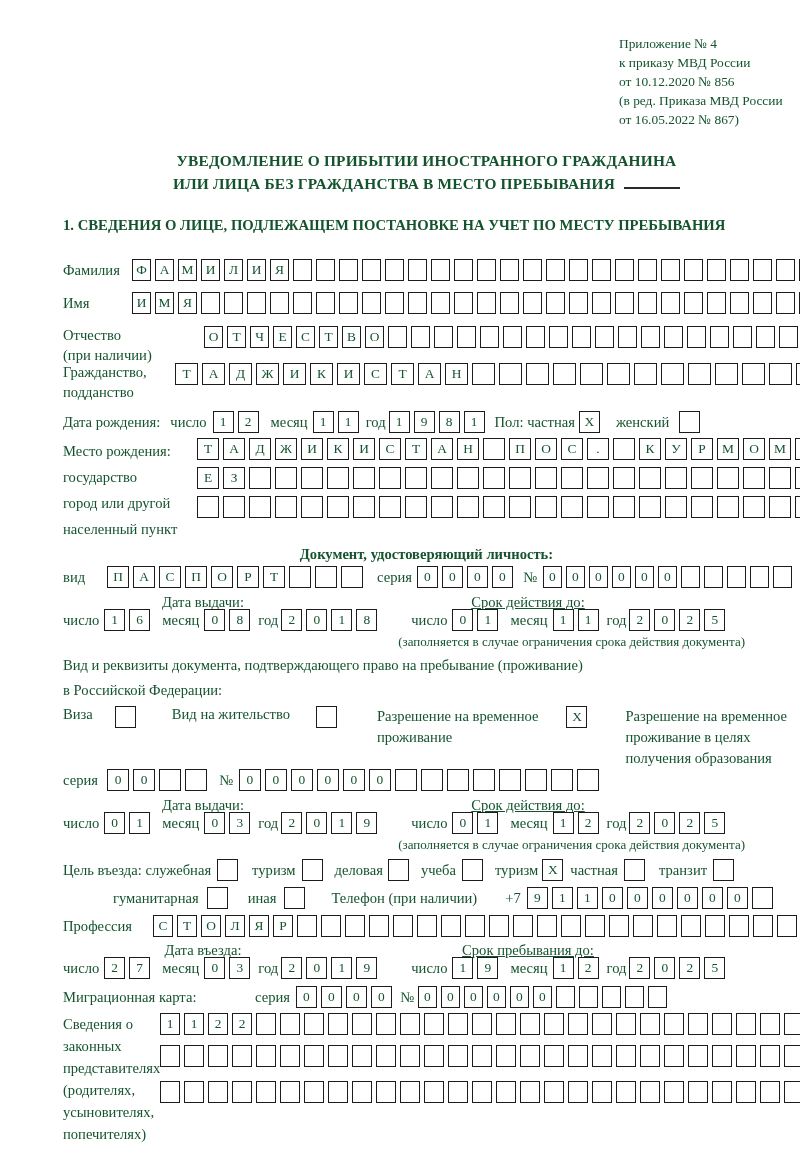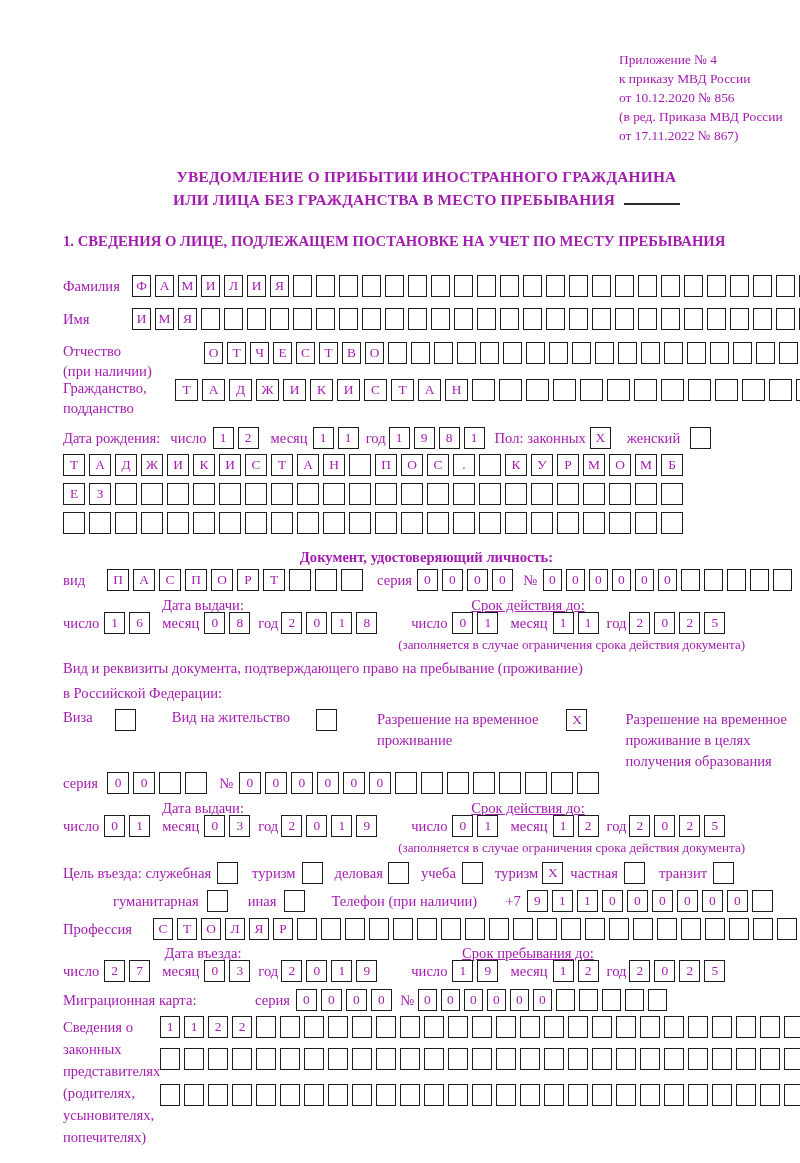--- a/index.html
+++ b/index.html
@@ -1,17 +1,17 @@
 <!DOCTYPE html>
 <html><head>
 <meta charset="utf-8">
 <style>
   html,body{margin:0;padding:0;background:#fff;}
   .page{position:relative;width:800px;height:1163px;overflow:hidden;box-sizing:border-box;
-        padding:50px 10px 0 63px;background:#fff;color:#a21caf;
+        padding:34px 10px 0 63px;background:#fff;color:#14532d;
         font-family:"Liberation Serif","DejaVu Serif",serif;font-size:14.6px;}
   .appendix{margin-left:556px;font-size:13.4px;line-height:19px;}
   .forma{text-align:right;padding-right:14px;font-weight:bold;font-size:15px;letter-spacing:.8px;margin-top:10px;}
   .title{text-align:center;font-weight:bold;font-size:15.4px;line-height:23px;margin-top:20px;letter-spacing:.2px;}
   .tu{display:inline-block;width:56px;border-bottom:2.2px solid #2a2a2a;margin-left:9px;}
   .sec{font-weight:bold;font-size:14.7px;margin-top:22px;}
   .row{display:flex;align-items:center;}
   .row.top{align-items:flex-start;gap:9px;}
   .trow{line-height:17px;}
   .lbl{flex:none;}
@@ -38,21 +38,21 @@
 </style>
 </head>
 <body>
 
 <div class="page">
   <div class="appendix" id="appendix">
       <div>Приложение № 4</div>
       <div>к приказу МВД России</div>
       <div>от 10.12.2020 № 856</div>
       <div>(в ред. Приказа МВД России</div>
-      <div>от 17.11.2022 № 867)</div>
+      <div>от 16.05.2022 № 867)</div>
     </div>
   <div class="title">
     <div>УВЕДОМЛЕНИЕ О ПРИБЫТИИ ИНОСТРАННОГО ГРАЖДАНИНА</div>
     <div><span>ИЛИ ЛИЦА БЕЗ ГРАЖДАНСТВА В МЕСТО ПРЕБЫВАНИЯ</span><span class="tu"></span></div>
   </div>
   <div class="sec">1. СВЕДЕНИЯ О ЛИЦЕ, ПОДЛЕЖАЩЕМ ПОСТАНОВКЕ НА УЧЕТ ПО МЕСТУ ПРЕБЫВАНИЯ</div>
   <div id="form-root">
       <div class="row" style="margin-top: 25px;">
         <span class="lbl" style="width: 69px;">Фамилия</span>
         <span class="cells">
@@ -208,29 +208,35 @@
         <span style="display: inline-block; flex: 0 0 auto; width: 3px;"></span>
         <span class="lbl">год</span>
         <span style="display: inline-block; flex: 0 0 auto; width: 3px;"></span>
         <span class="cells">
           <span class="cell" style="width: 19px;">1</span>
           <span class="cell" style="width: 19px;">9</span>
           <span class="cell" style="width: 19px;">8</span>
           <span class="cell" style="width: 19px;">1</span>
         </span>
         <span style="display: inline-block; flex: 0 0 auto; width: 6px;"></span>
-        <span class="lbl">Пол: законных</span>
+        <span class="lbl">Пол: частная</span>
         <span style="display: inline-block; flex: 0 0 auto; width: 4px;"></span>
         <span class="cell cb">X</span>
         <span style="display: inline-block; flex: 0 0 auto; width: 12px;"></span>
         <span class="lbl">женский</span>
         <span style="display: inline-block; flex: 0 0 auto; width: 10px;"></span>
         <span class="cell cb"></span>
       </div>
       <div class="block bp" style="margin-top: 5px;">
+        <div class="blk-lab" style="width: 134px;">
+          <div>Место рождения:</div>
+          <div>государство</div>
+          <div>город или другой</div>
+          <div>населенный пункт</div>
+        </div>
         <div class="blk-cells">
           <div class="crow"><span class="cells">
               <span class="cell" style="width: 20px;">Т</span>
               <span class="cell" style="width: 20px;">А</span>
               <span class="cell" style="width: 20px;">Д</span>
               <span class="cell" style="width: 20px;">Ж</span>
               <span class="cell" style="width: 20px;">И</span>
               <span class="cell" style="width: 20px;">К</span>
               <span class="cell" style="width: 20px;">И</span>
               <span class="cell" style="width: 20px;">С</span>

